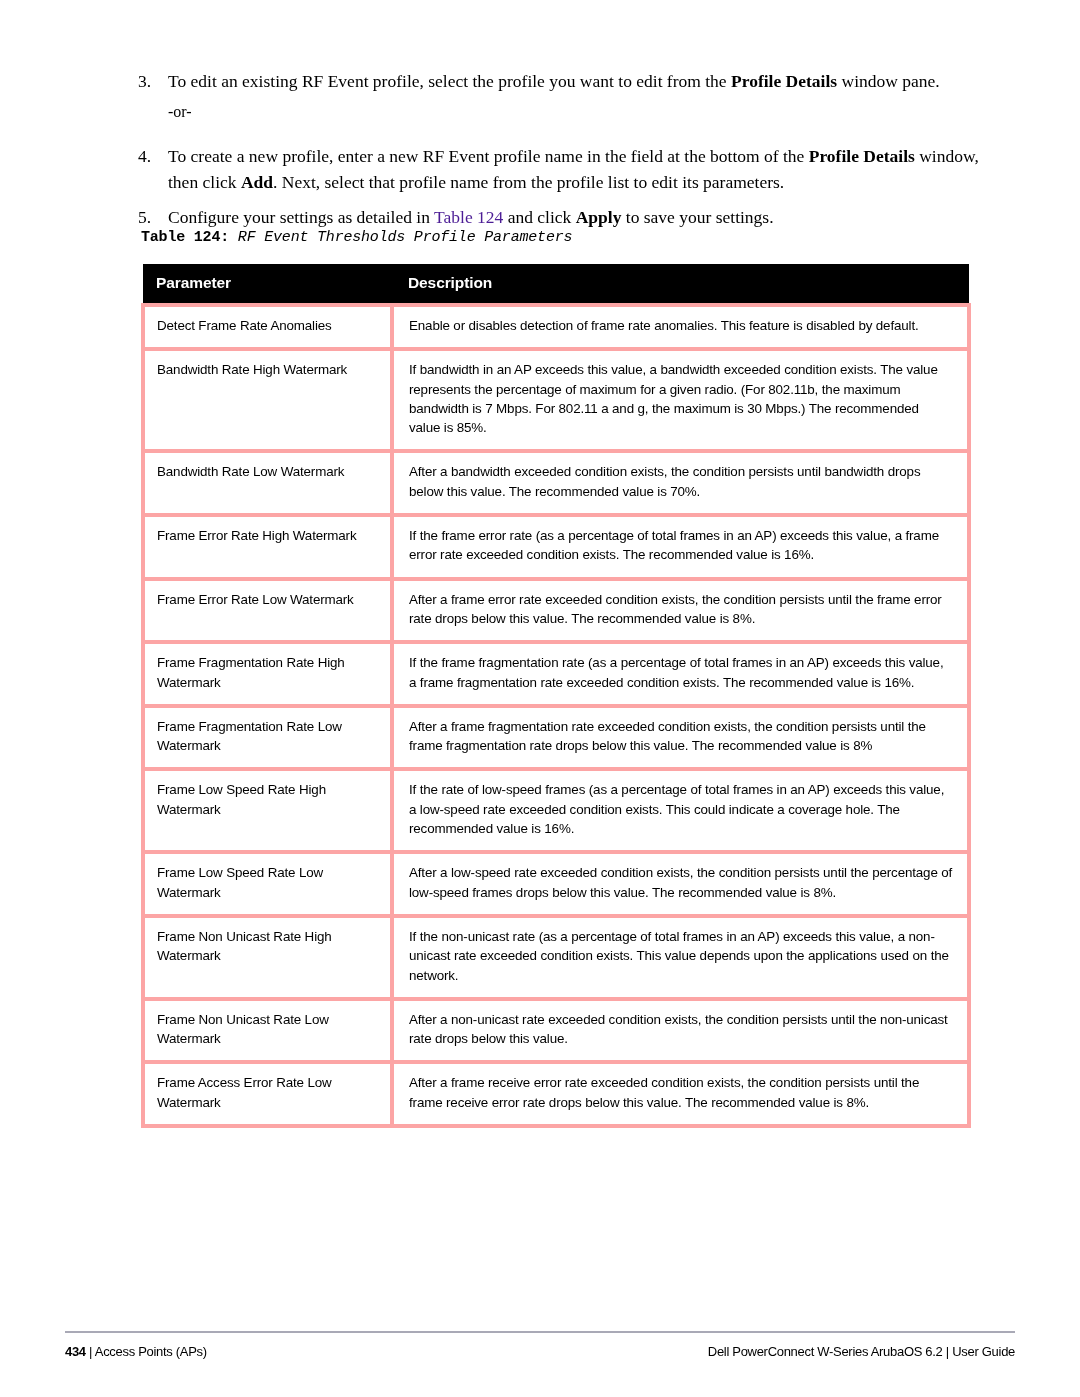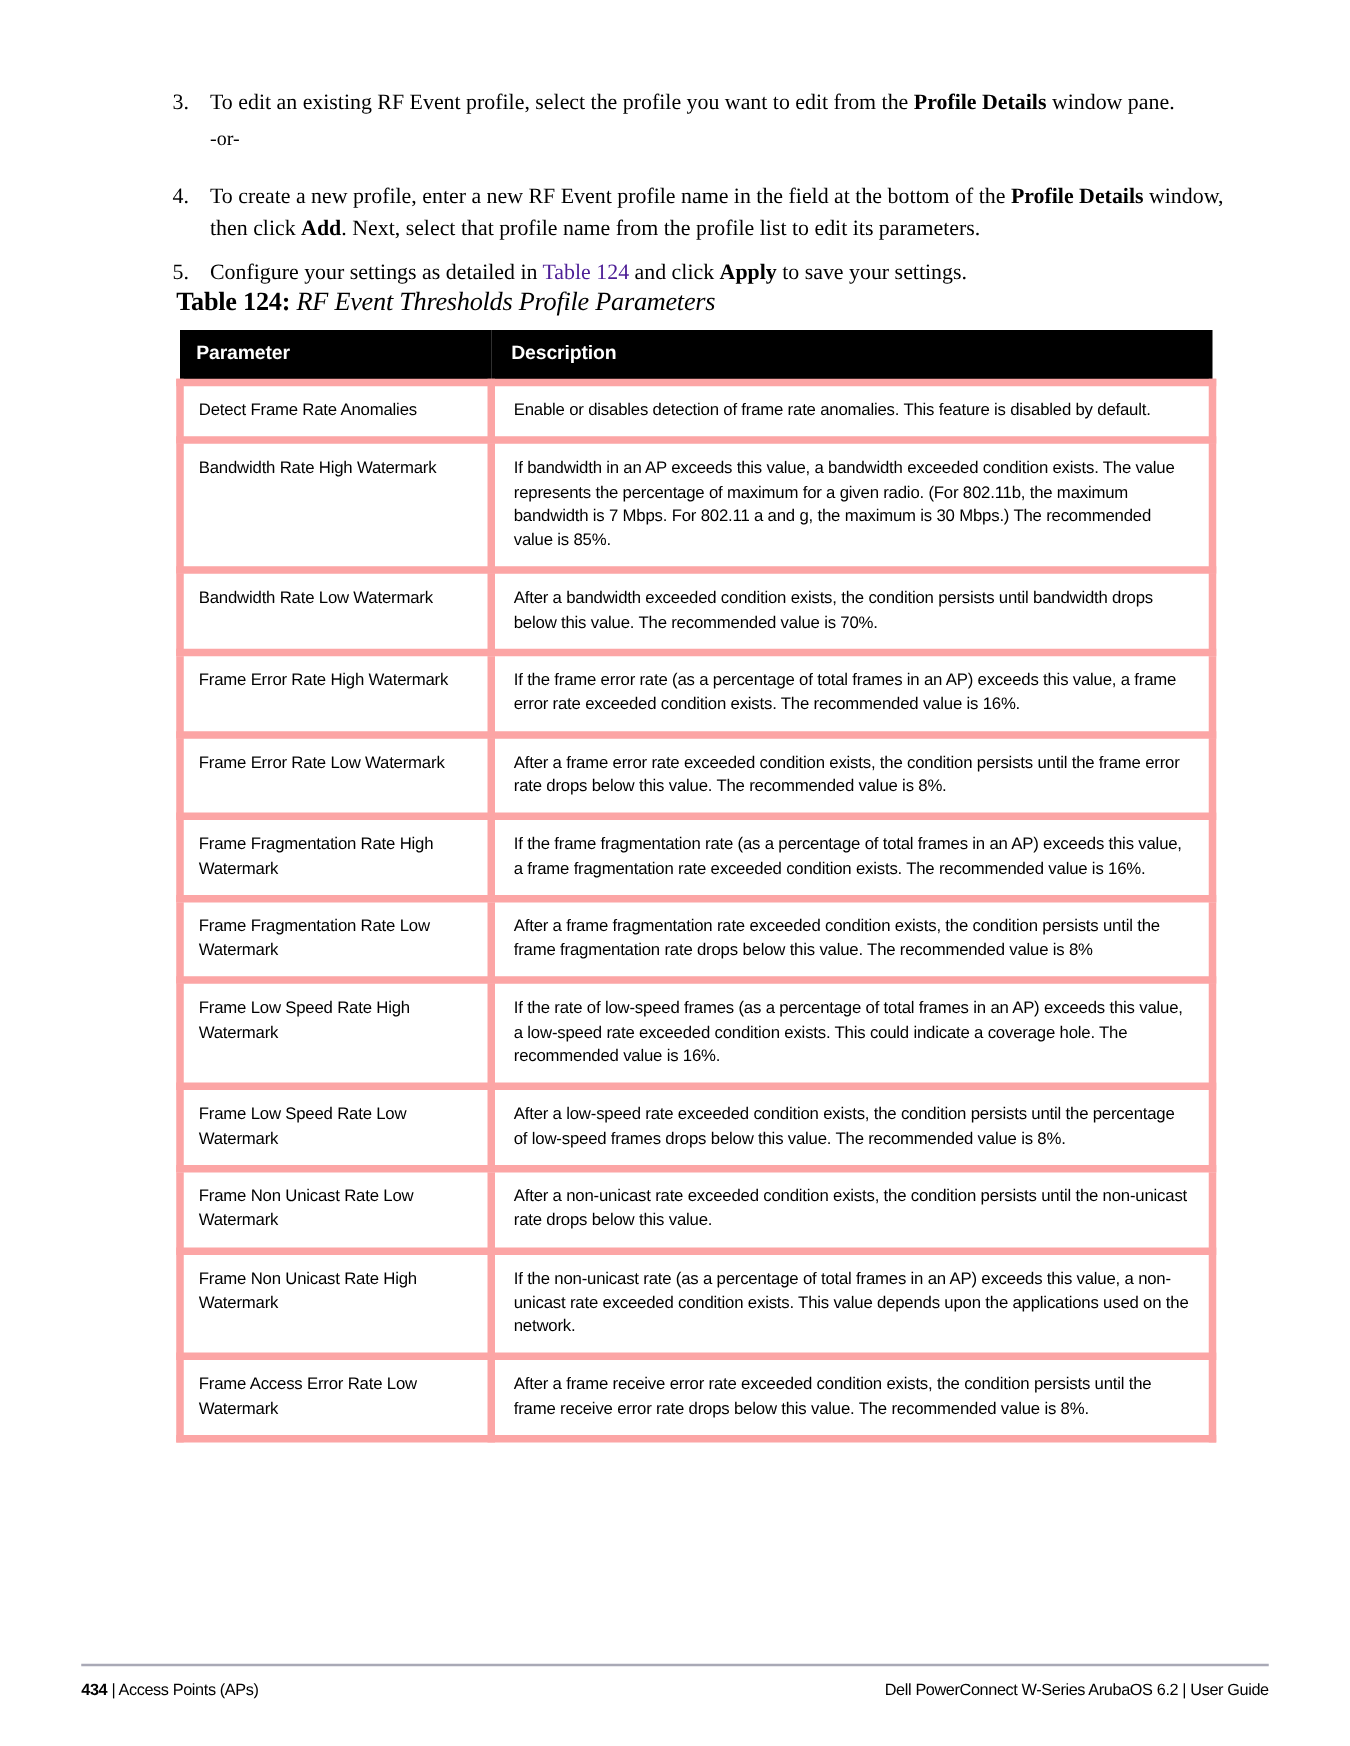--- a/index.html
+++ b/index.html
@@ -50,22 +50,22 @@
   }
   .link {
     color: #3a8fcc;
   }
 
   
   .table-caption {
     position: absolute;
     left: 141px;
     top: 229px;
-    font-size: 21px;
-    font-family: Liberation Serif, serif;
+    font-size: 15px;
+    font-family: Liberation Mono, monospace;
     letter-spacing: -0.2px;
     white-space: nowrap;
   }
   .table-caption .cap-label {
     font-weight: bold;
   }
   .table-caption .cap-title {
     font-style: italic;
     font-weight: normal;
   }
@@ -91,21 +91,21 @@
     font-size: 15.5px;
     font-weight: bold;
     letter-spacing: -0.1px;
     padding: 10px 0 11px 13px;
     border: none;
   }
   .param-table thead th.col-desc {
     padding-left: 16px;
   }
   .param-table tbody td {
-    border: 6px solid #fca5a5;
+    border: 4px solid #fca5a5;
     font-size: 13.4px;
     line-height: 19.3px;
     letter-spacing: -0.15px;
     padding: 9px 10px 12px 12px;
     background: #ffffff;
   }
   .param-table tbody td.col-desc {
     padding-left: 15px;
     padding-right: 14px;
   }
@@ -202,26 +202,26 @@
       </tr>
       <tr>
         <td class="col-param">Frame Low Speed Rate High Watermark</td>
         <td class="col-desc">If the rate of low-speed frames (as a percentage of total frames in an AP) exceeds this value, a low-speed rate exceeded condition exists. This could indicate a coverage hole. The recommended value is 16%.</td>
       </tr>
       <tr>
         <td class="col-param">Frame Low Speed Rate Low Watermark</td>
         <td class="col-desc">After a low-speed rate exceeded condition exists, the condition persists until the percentage of low-speed frames drops below this value. The recommended value is 8%.</td>
       </tr>
       <tr>
+        <td class="col-param">Frame Non Unicast Rate High Watermark</td>
+        <td class="col-desc">If the non-unicast rate (as a percentage of total frames in an AP) exceeds this value, a non-unicast rate exceeded condition exists. This value depends upon the applications used on the network.</td>
+      </tr>
+      <tr>
         <td class="col-param">Frame Non Unicast Rate Low Watermark</td>
         <td class="col-desc">After a non-unicast rate exceeded condition exists, the condition persists until the non-unicast rate drops below this value.</td>
-      </tr>
-      <tr>
-        <td class="col-param">Frame Non Unicast Rate High Watermark</td>
-        <td class="col-desc">If the non-unicast rate (as a percentage of total frames in an AP) exceeds this value, a non-unicast rate exceeded condition exists. This value depends upon the applications used on the network.</td>
       </tr>
       <tr>
         <td class="col-param">Frame Access Error Rate Low Watermark</td>
         <td class="col-desc">After a frame receive error rate exceeded condition exists, the condition persists until the frame receive error rate drops below this value. The recommended value is 8%.</td>
       </tr>
     </tbody>
 </table>
 
 <div class="footer-rule"></div>
 <div class="footer">

